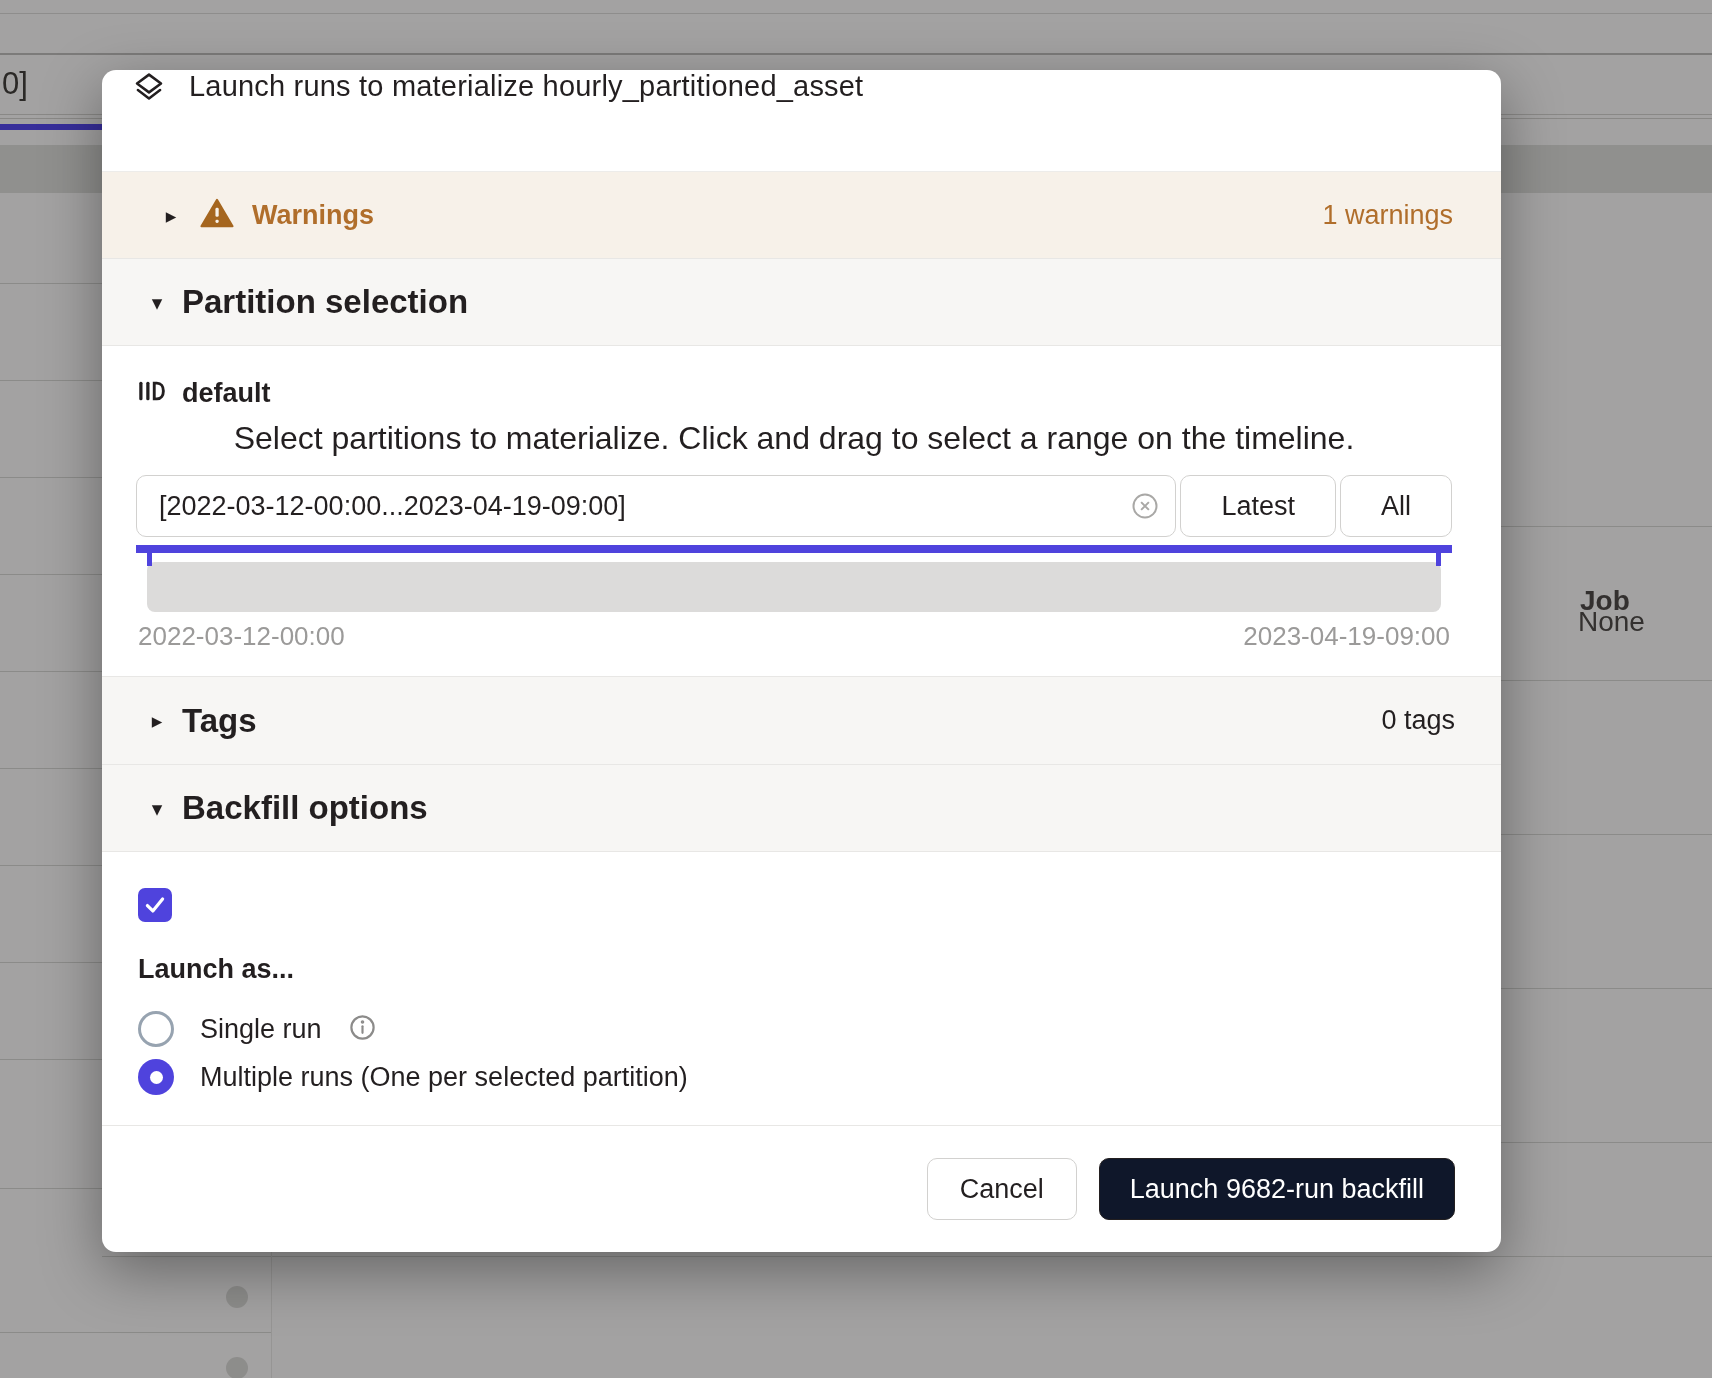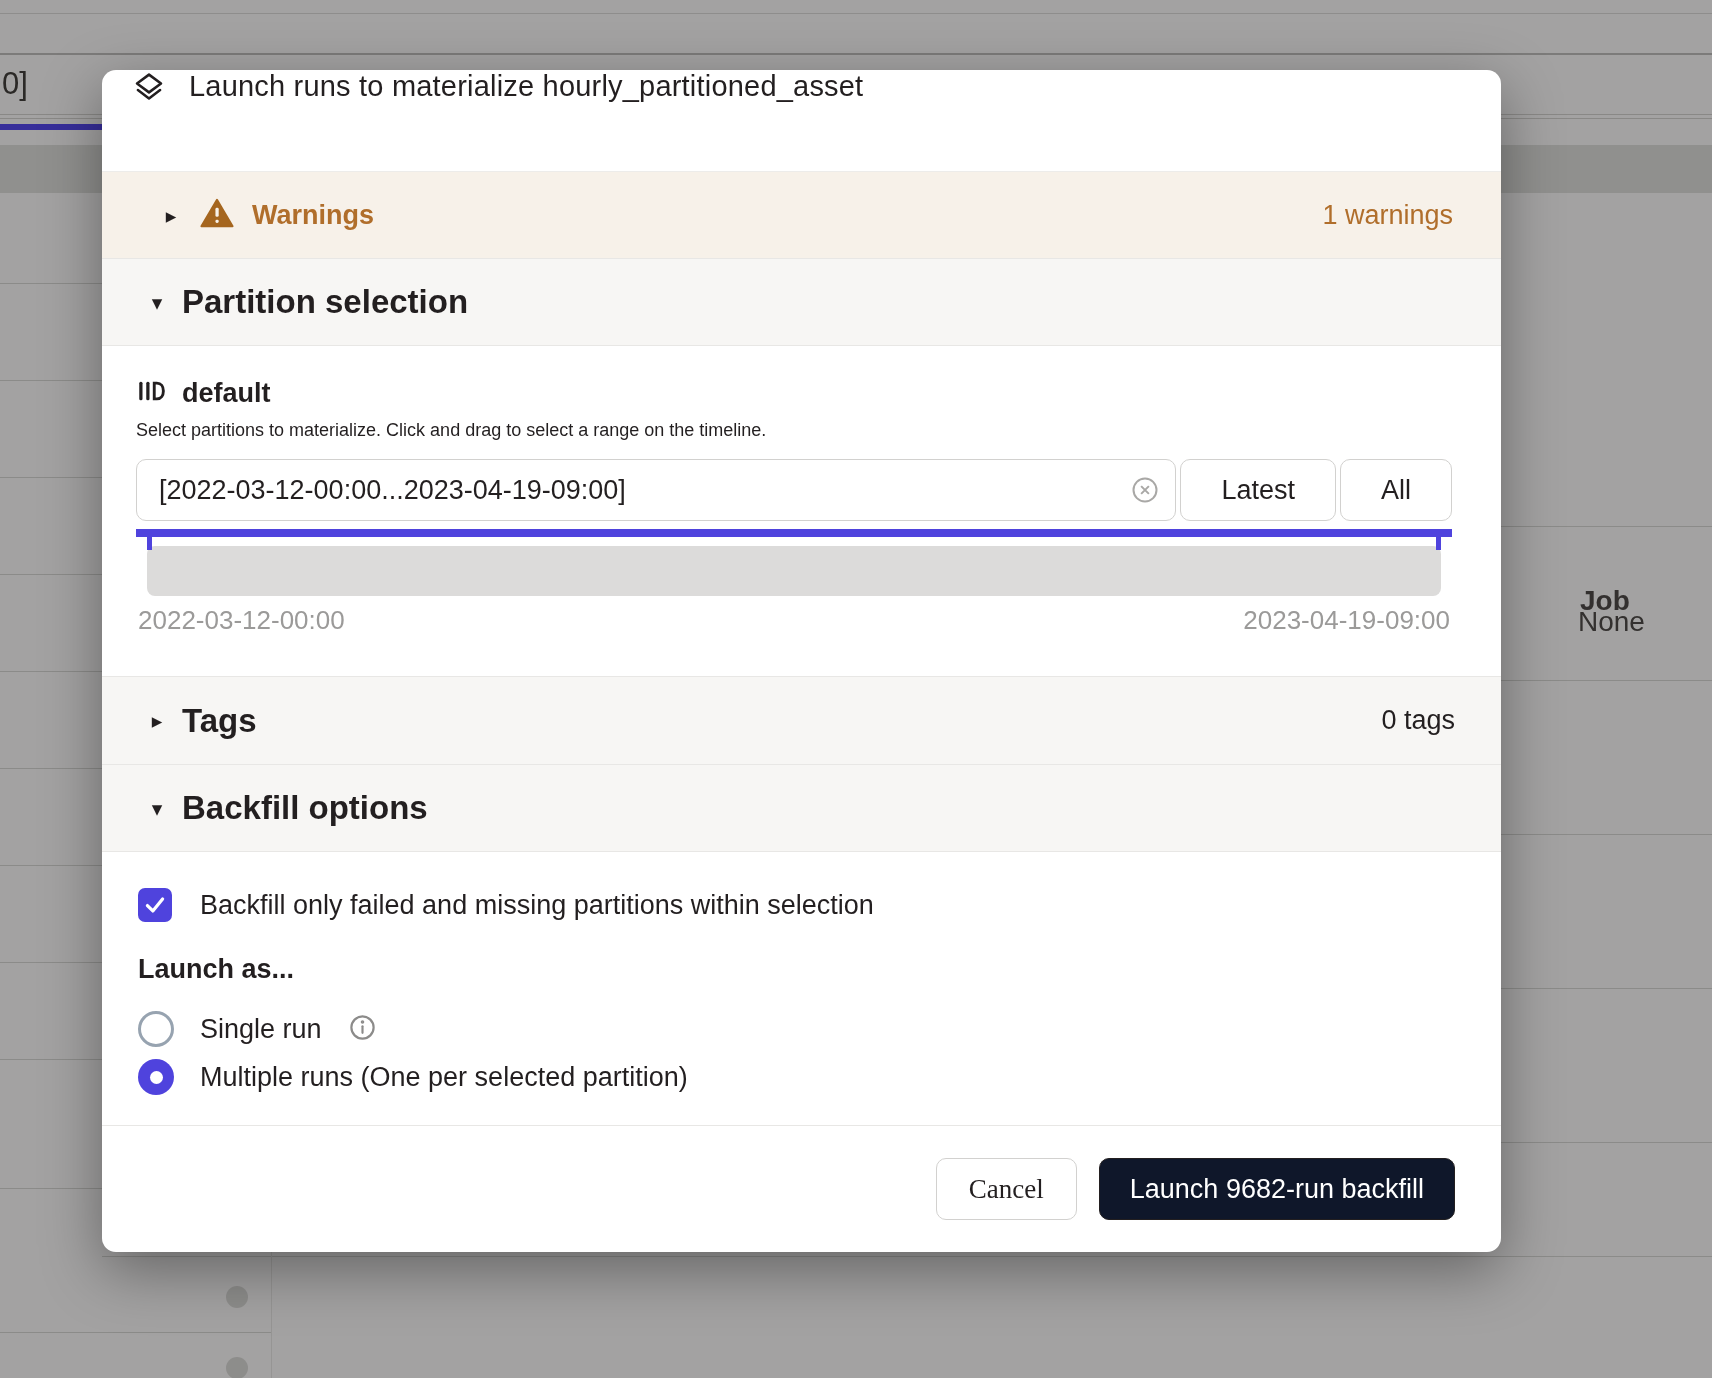--- a/index.html
+++ b/index.html
@@ -40,21 +40,21 @@
 
   .section-head { height:88px; flex:none; background:#F7F6F4; display:flex; align-items:center;
     padding:0 46px 0 44px; gap:14px; border-top:1px solid #E8E7E5; cursor:pointer; }
   .section-head.expanded { border-bottom:1px solid #E8E7E5; }
   .section-title { font-size:33px; font-weight:bold; }
   .section-count { margin-left:auto; font-size:27px; color:#231F20; }
 
   .partition-body { flex:1; padding:30px 49px 0 34px; }
   .dim-row { display:flex; align-items:center; gap:16px; margin-bottom:10px; }
   .dim-name { font-size:27px; font-weight:bold; }
-  .help-text { font-size:18px; margin-bottom:18px; color:#231F20; }
+  .help-text { font-size:32px; margin-bottom:18px; color:#231F20;text-align:center; }
 
   .input-row { display:flex; gap:4px; }
   .range-wrap { position:relative; flex:1; }
   .range-input { width:100%; height:62px; border:1px solid #D2D1CF; border-radius:10px;
     font-size:27px; font-family:inherit; color:#231F20; padding:0 60px 0 22px; background:#fff; outline:none; }
   .clear-btn { position:absolute; right:16px; top:16px; width:30px; height:30px; cursor:pointer; }
   .pill-btn { height:62px; padding:0 40px; background:#fff; border:1px solid #D2D1CF;
     border-radius:10px; font-size:27px; font-family:inherit; color:#231F20; cursor:pointer; }
 
   .timeline { margin-top:8px; }
@@ -74,21 +74,21 @@
   .launch-as { font-size:27px; font-weight:bold; margin-bottom:20px; }
   .radio-row { display:flex; align-items:center; gap:26px; height:48px; cursor:pointer; }
   .radio { width:36px; height:36px; border-radius:50%; flex:none; }
   .radio.off { border:3px solid #97A3B0; background:#fff; }
   .radio.on { background:#4F43DD; display:flex; align-items:center; justify-content:center; }
   .radio.on .dot { width:13px; height:13px; border-radius:50%; background:#fff; }
 
   .m-footer { margin-top:auto; flex:none; height:127px; border-top:1px solid #E8E7E5;
     display:flex; align-items:center; justify-content:flex-end; gap:22px; padding:0 46px; }
   .btn { height:62px; border-radius:10px; font-size:27px; font-family:inherit; cursor:pointer; }
-  .btn.cancel { background:#fff; border:1px solid #D2D1CF; color:#231F20; padding:0 32px;font-family:Liberation Serif, serif; }
+  .btn.cancel { background:#fff; border:1px solid #D2D1CF; color:#231F20; padding:0 32px; }
   .btn.submit { background:#0f172a; border:1px solid #231F20; color:#fff; padding:0 30px; }
 </style>
 </head>
 <body>
 
 <div class="backdrop">
   <div class="bg-line" style="top:13px"></div>
   <div class="bg-line thick" style="top:53px"></div>
   <div class="bg-clipped-text">0]</div>
   <div class="bg-double" style="top:114px"></div>
@@ -202,21 +202,20 @@
     <span class="section-title">Backfill options</span>
   </div>
 
   <div class="options-body">
     <div class="check-row">
       <span class="checkbox">
         <svg width="26" height="26" viewBox="0 0 24 24" fill="none" stroke="#FFFFFF" stroke-width="3" stroke-linecap="round" stroke-linejoin="round">
           <path d="M5 12.5 L10 17.5 L19 6.5"></path>
         </svg>
       </span>
-      <span class="opt-label">Backfill only failed and missing partitions within selection</span>
     </div>
 
     <div class="launch-as">Launch as...</div>
 
     <div class="radio-row">
       <span class="radio off"></span>
       <span class="opt-label">Single run</span>
       <span>
         <svg width="29" height="29" viewBox="0 0 24 24" fill="none" stroke="#8C8B8A" stroke-width="1.8" stroke-linecap="round">
           <circle cx="12" cy="12" r="9.2"></circle>

